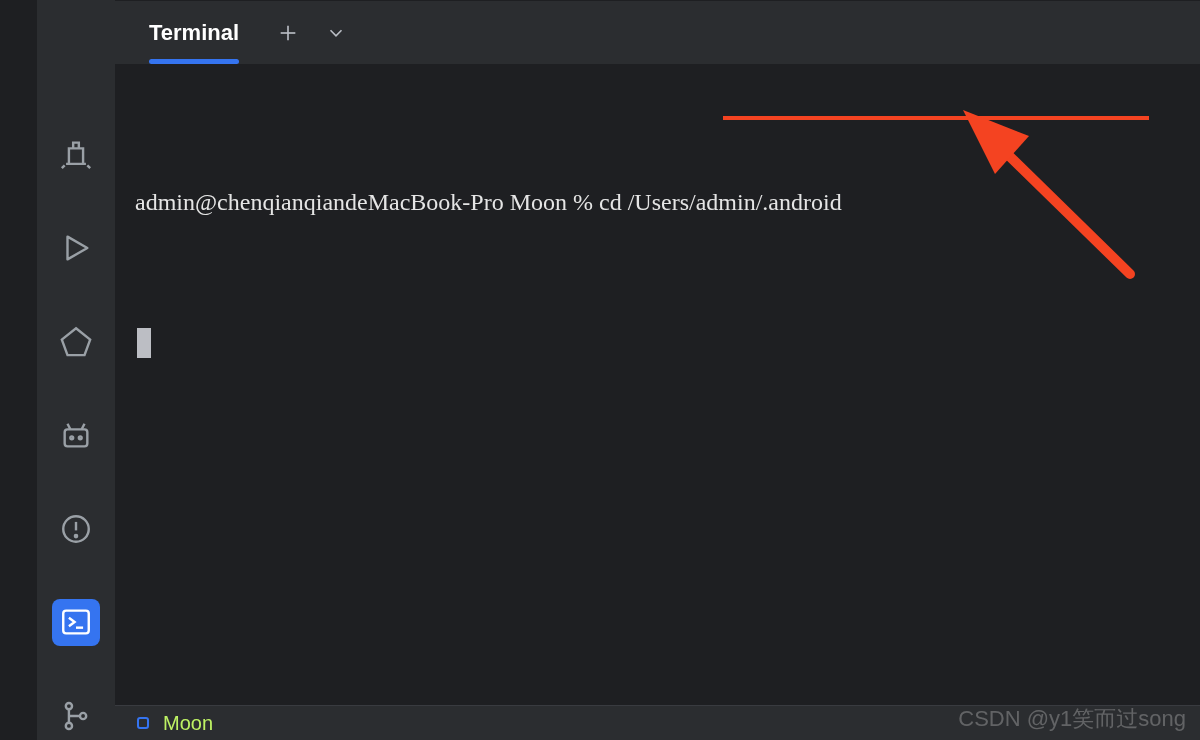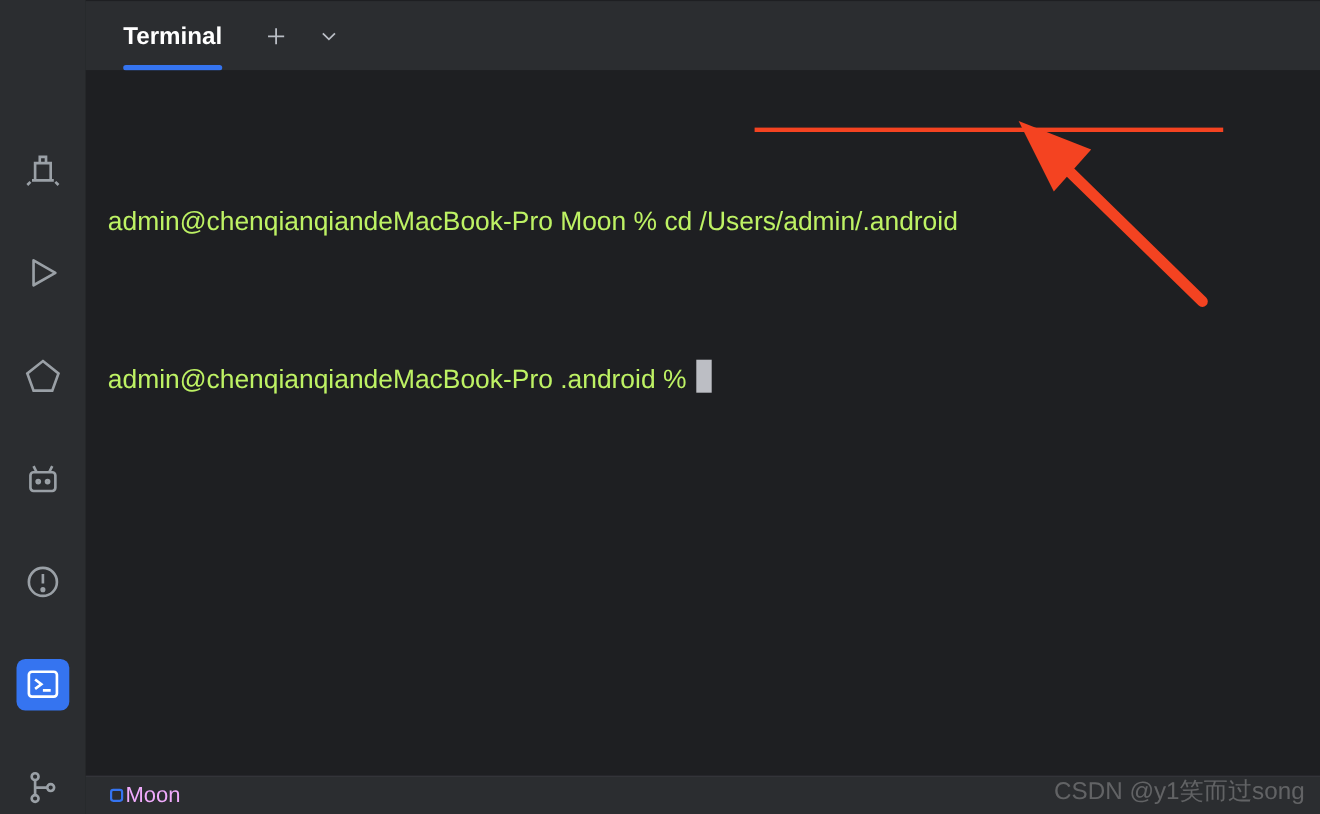--- a/index.html
+++ b/index.html
@@ -8,20 +8,21 @@
     width: 1200px; height: 740px;
     background: #1e1f22;
     font-family: "Segoe UI", "Helvetica Neue", Arial, sans-serif;
     overflow: hidden;
     color: #bcbec4;
   }
   .app {
     display: flex;
     width: 1200px;
     height: 740px;
+    padding-left: 37px;
   }
   
   .activitybar {
     width: 78px;
     background: #2b2d30;
     display: flex;
     flex-direction: column;
     align-items: center;
     padding-top: 130px;
     gap: 46px;
@@ -90,24 +91,24 @@
     display: flex; align-items: center; justify-content: center;
     color: #b9bdc4;
   }
   .iconbtn svg { width: 22px; height: 22px; stroke: currentColor; fill: none; stroke-width: 1.8; }
 
   
   .terminal {
     flex: 1 1 auto;
     background: #1e1f22;
     padding: 18px 20px;
-    font-family: Liberation Sans, sans-serif;
+    font-family: Liberation Serif, serif;
     font-size: 24px;
     line-height: 48px;
-    color: #bef264;
+    color: #e5e5e5;
     white-space: pre;
     position: relative;
     overflow: hidden;
   }
   .line { display: block; }
   .cursor {
     display: inline-block;
     width: 14px; height: 30px;
     background: #bcbec4;
     vertical-align: -4px;
@@ -121,22 +122,22 @@
   .anno-arrow { position: absolute; pointer-events: none; }
 
   
   .statusbar {
     height: 36px;
     background: #2b2d30;
     border-top: 1px solid #393b40;
     display: flex;
     align-items: center;
     padding: 0 22px;
-    gap: 2px;
-    color: #f0abfc;
+    gap: 14px;
+    color: #bef264;
     font-size: 20px;
   }
   .statusbar .dot {
     width: 12px; height: 12px;
     border: 2px solid #3574f0;
     border-radius: 3px;
     display: inline-block;
   }
 
   .watermark {
@@ -218,21 +219,21 @@
         <div class="iconbtn">
           <svg viewBox="0 0 24 24">
               <polyline points="6,9 12,15 18,9"></polyline>
             </svg>
         </div>
       </div>
     </div>
 
     <div class="terminal">
       <span class="line"><span>admin@chenqianqiandeMacBook-Pro Moon % </span><span>cd /Users/admin/.android</span></span>
-      <span class="line"><span>admin@chenqianqiandeMacBook-Pro .android % </span><span class="cursor"></span></span>
+      <span class="line"><span class="cursor"></span></span>
 
       
       <div class="anno-underline" style="left:608px; top:52px; width:426px;"></div>
       
       <svg class="anno-arrow" style="left:820px; top:40px;" width="220" height="190" viewBox="0 0 220 190">
         <defs></defs>
         <line x1="195" y1="170" x2="60" y2="38" stroke="#f44321" stroke-width="10" stroke-linecap="round"></line>
         <polygon points="28,6 94,32 60,70" fill="#f44321"></polygon>
       </svg>
     </div>

